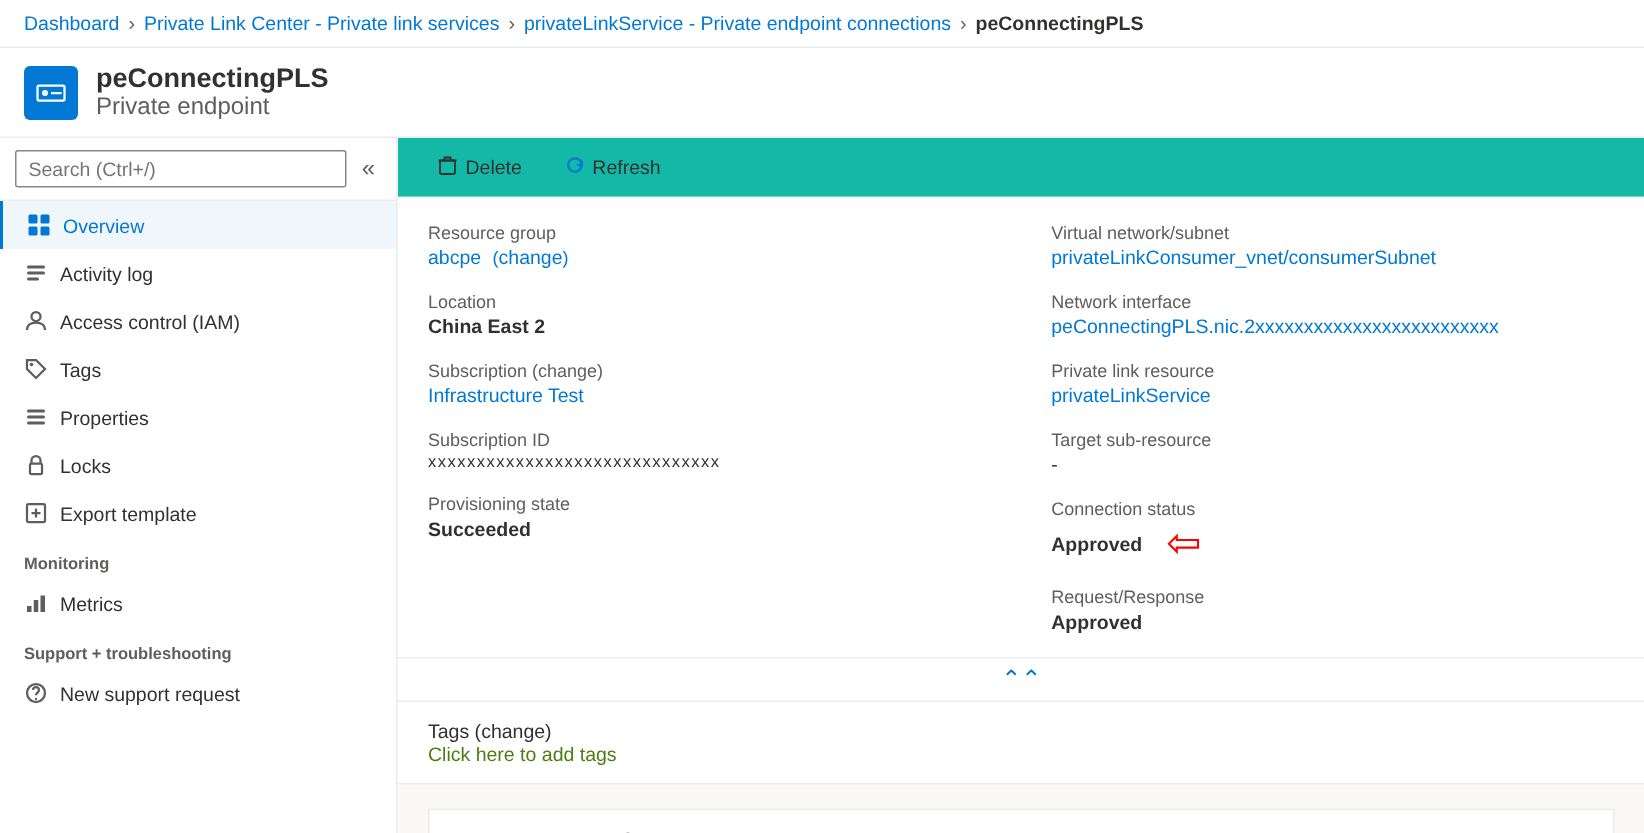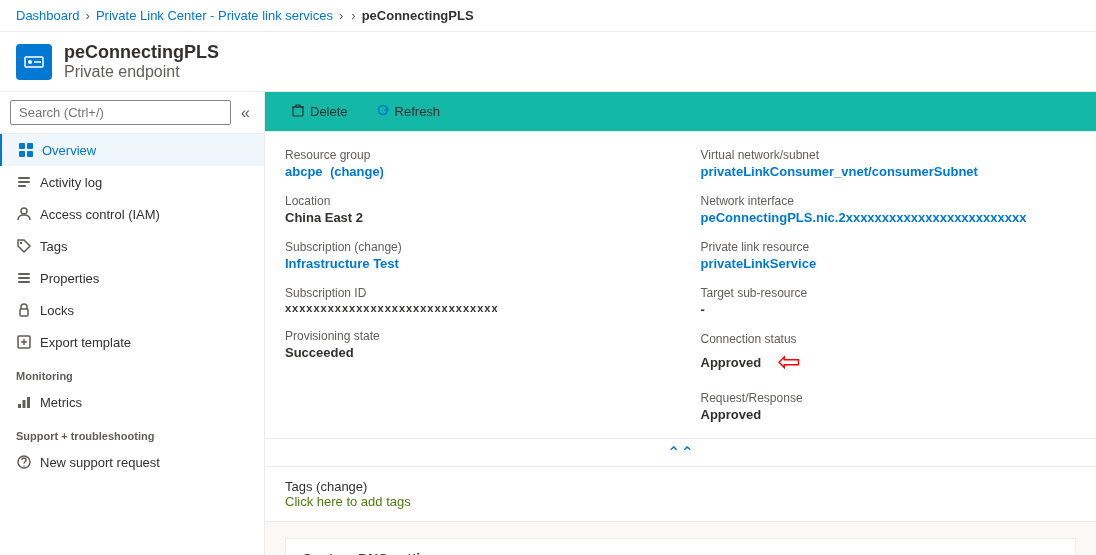--- a/index.html
+++ b/index.html
@@ -147,21 +147,21 @@
     }
     .detail-item label {
       display: block;
       font-size: 12px;
       color: #605e5c;
       margin-bottom: 2px;
     }
     .detail-item .value {
       font-size: 13px;
       color: #323130;
-      font-weight: 700;
+      font-weight: 400;
     }
     .detail-item .value.bold { font-weight: 600; }
     .detail-item a { color: #0078d4; text-decoration: none; }
     .detail-item .change-link { color: #0078d4; font-size: 12px; margin-left: 4px; }
     .detail-item .masked { font-size: 11px; letter-spacing: 1px; }
     .red-arrow {
       display: inline-block;
       margin-left: 16px;
       color: red;
       font-size: 28px;
@@ -207,20 +207,21 @@
     }
   </style>
 </head>
 <body>
 
 <div class="breadcrumb-bar">
   <a>Dashboard</a>
   <span class="breadcrumb-sep">›</span>
   <a>Private Link Center - Private link services</a>
   <span class="breadcrumb-sep">›</span>
+  <a>privateLinkService - Private endpoint connections</a>
   <span class="breadcrumb-sep">›</span>
   <span class="breadcrumb-current">peConnectingPLS</span>
 </div>
 
 <div class="page-header">
   <div class="page-header-icon">
     <svg width="22" height="22" viewBox="0 0 22 22" fill="none">
       <rect x="2" y="6" width="18" height="10" rx="1" stroke="white" stroke-width="1.5" fill="none"></rect>
       <circle cx="7" cy="11" r="2" fill="white"></circle>
       <line x1="11" y1="11" x2="18" y2="11" stroke="white" stroke-width="1.5"></line>

